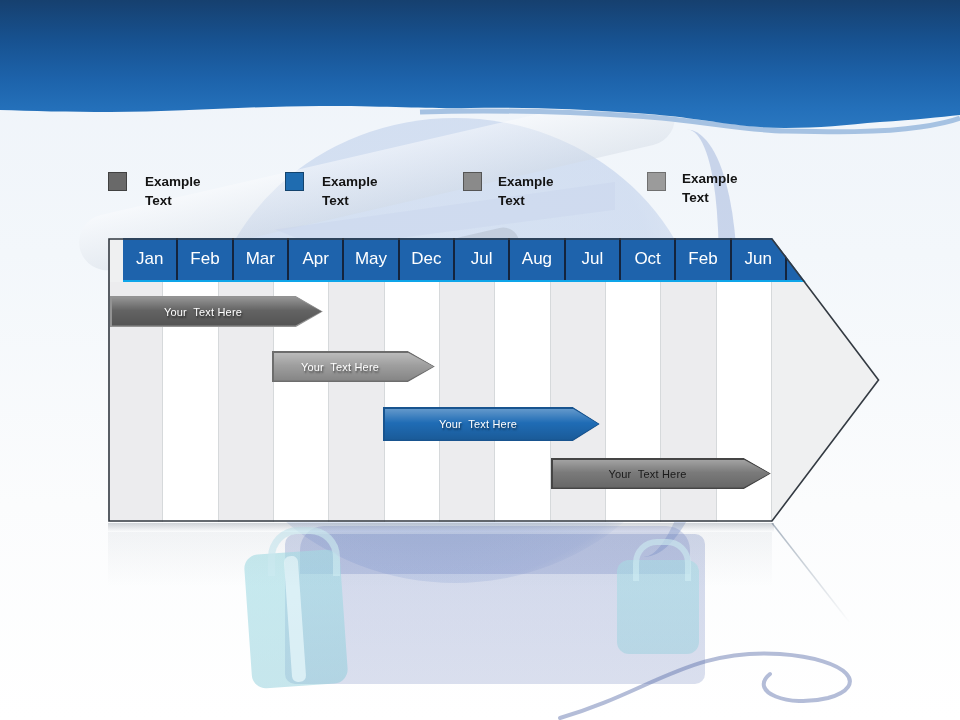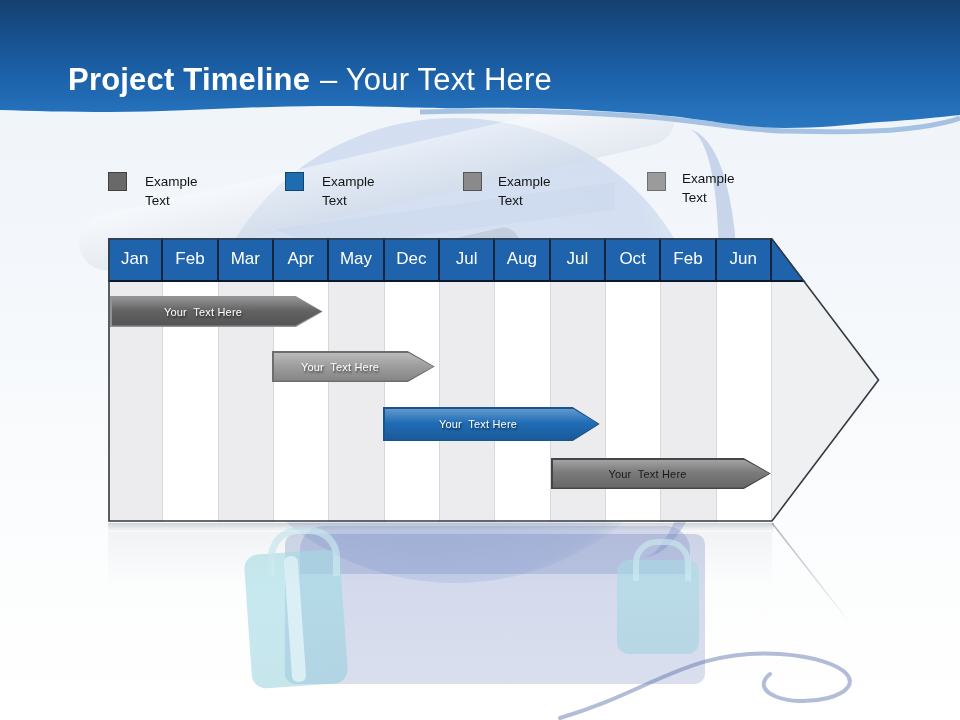--- a/index.html
+++ b/index.html
@@ -53,33 +53,33 @@
   .title{
     position:absolute;left:68px;top:60px;z-index:41;color:#ffffff;
     font-size:31px;line-height:40px;letter-spacing:.2px;white-space:pre;
   }
   .title .bold{font-weight:700;}
   .title .light{font-weight:400;margin-left:10px;}
 
   
   .legend{position:absolute;left:0;top:0;z-index:35;}
   .legend-swatch{position:absolute;width:19px;height:19px;top:172px;box-sizing:border-box;border:1px solid rgba(0,0,0,.38);}
-  .legend-label{position:absolute;top:172px;height:19px;line-height:19px;font-size:13.5px;font-weight:400;color:#141414;}
+  .legend-label{position:absolute;top:172px;height:19px;line-height:19px;font-size:13.5px;font-weight:700;color:#141414;}
   .sw1{left:108px;} .lb1{left:145px;}
   .sw2{left:285px;} .lb2{left:322px;}
   .sw3{left:463px;} .lb3{left:498px;}
   .sw4{left:647px;border-color:rgba(0,0,0,.28);} .lb4{left:682px;top:169px;}
 
   
   .table{position:absolute;left:108px;top:238px;width:772px;height:284px;z-index:20;}
   .table-clip{
     position:absolute;inset:0;background:#eff0f1;
     clip-path:polygon(0 0,664px 0,772px 142px,664px 284px,0 284px);
   }
-  .months{position:absolute;left:0;top:0;width:772px;height:42px;border-bottom:2px solid #0f172a;box-sizing:content-box;}
+  .months{position:absolute;left:15px;top:0;width:772px;height:42px;border-bottom:2px solid #0ea5e9;box-sizing:content-box;}
   .month-cells{position:absolute;left:0;top:0;width:664px;height:42px;display:flex;}
   .month-cell{
     flex:1;box-sizing:border-box;border-right:2px solid #14243d;
     color:#ffffff;font-size:17px;display:flex;align-items:center;justify-content:center;
   }
   .body{position:absolute;left:0;top:44px;width:664px;height:240px;display:flex;}
   .col{flex:1;box-sizing:border-box;border-right:1px solid #d6d9db;background:#ffffff;}
   .col.alt{background:#ececee;}
   .outline{position:absolute;left:0;top:0;z-index:22;pointer-events:none;}
 
@@ -154,21 +154,20 @@
         <stop offset="0" stop-color="#16406f"></stop>
         <stop offset="0.3" stop-color="#17518f"></stop>
         <stop offset="0.62" stop-color="#1d63ab"></stop>
         <stop offset="0.85" stop-color="#2470ba"></stop>
         <stop offset="1" stop-color="#2a77c0"></stop>
       </linearGradient>
     </defs>
     <path d="M420,112 C480,110 540,110 635,116 C700,120 740,130 785,131 C830,132 880,133 920,127 C940,124 952,121 960,118" fill="none" stroke="#a6c2e2" stroke-width="5"></path>
     <path d="M0,0 L960,0 L960,115 C940,117 915,120 880,122 C845,125 820,128 785,128 C735,128 700,117 635,113 C575,109 525,107 470,108 C430,109 390,106 320,106 C250,106 180,112 110,112 C70,112 30,111 0,110 Z" fill="url(#bannerGrad)"></path>
   </svg>
-  <div class="title"><span class="bold">Project Timeline</span><span class="light">– Your Text Here</span></div>
 
   <div class="legend">
     <div class="legend-swatch sw1" style="background-color: rgb(105, 105, 105);"></div>
     <div class="legend-label lb1">Example Text</div>
     <div class="legend-swatch sw2" style="background-color: rgb(31, 108, 176);"></div>
     <div class="legend-label lb2">Example Text</div>
     <div class="legend-swatch sw3" style="background-color: rgb(138, 138, 138);"></div>
     <div class="legend-label lb3">Example Text</div>
     <div class="legend-swatch sw4" style="background-color: rgb(155, 155, 155);"></div>
     <div class="legend-label lb4">Example Text</div>

